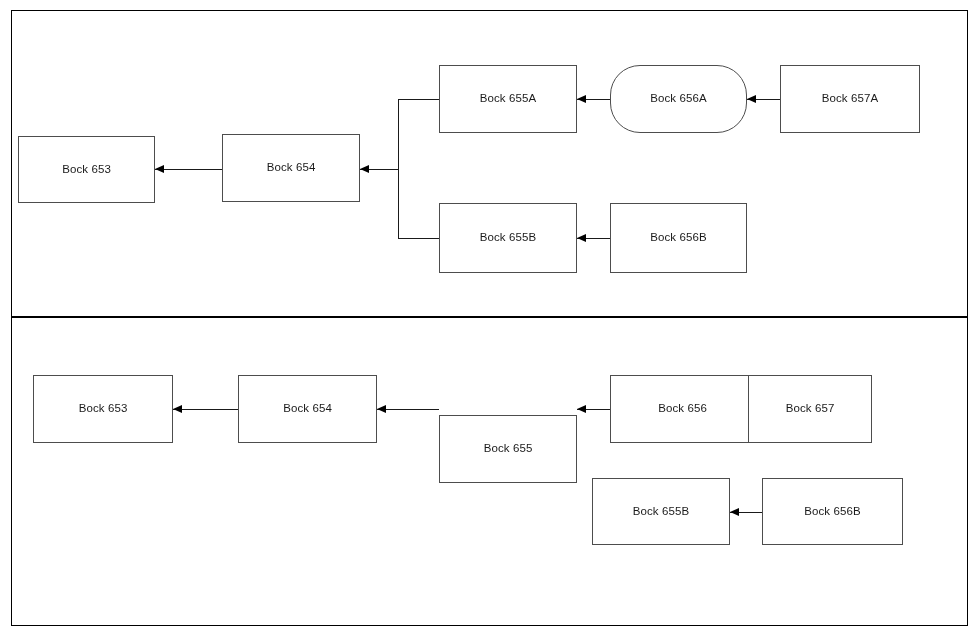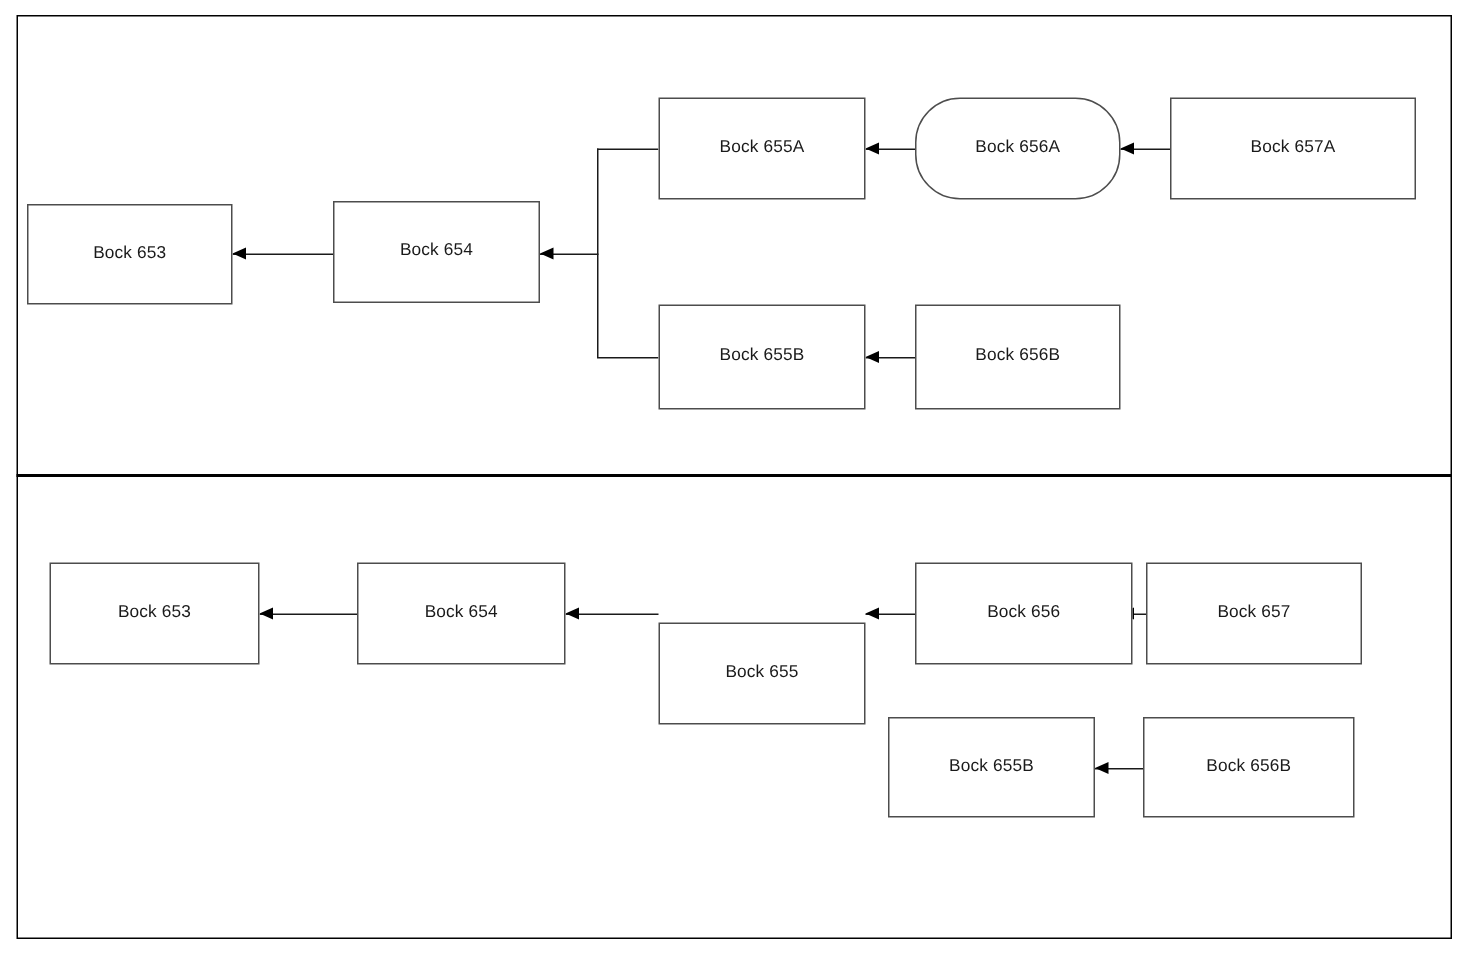--- a/index.html
+++ b/index.html
@@ -117,21 +117,21 @@
     </div>
 
     <div class="node" style="left:439px; top:65px; width:138px; height:68px;">
       <span class="node-label">Bock 655A</span>
     </div>
 
     <div class="node" style="left:610px; top:65px; width:137px; height:68px;border-radius:30px;">
       <span class="node-label">Bock 656A</span>
     </div>
 
-    <div class="node" style="left:780px; top:65px; width:164px; height:68px;">
+    <div class="node" style="left:780px; top:65px; width:140px; height:68px;">
       <span class="node-label">Bock 657A</span>
     </div>
 
     <div class="node" style="left:439px; top:203px; width:138px; height:70px;">
       <span class="node-label">Bock 655B</span>
     </div>
 
     <div class="node" style="left:610px; top:203px; width:137px; height:70px;">
       <span class="node-label">Bock 656B</span>
     </div>
@@ -163,21 +163,21 @@
     </div>
 
     <div class="node" style="left:439px; top:375px; width:138px; height:68px;margin-top:40px;">
       <span class="node-label">Bock 655</span>
     </div>
 
     <div class="node" style="left:610px; top:375px; width:145px; height:68px;">
       <span class="node-label">Bock 656</span>
     </div>
 
-    <div class="node" style="left:764px; top:375px; width:144px; height:68px;">
+    <div class="node" style="left:748px; top:375px; width:124px; height:68px;">
       <span class="node-label">Bock 657</span>
     </div>
 
     <div class="node" style="left:592px; top:478px; width:138px; height:67px;">
       <span class="node-label">Bock 655B</span>
     </div>
 
     <div class="node" style="left:762px; top:478px; width:141px; height:67px;">
       <span class="node-label">Bock 656B</span>
     </div>

